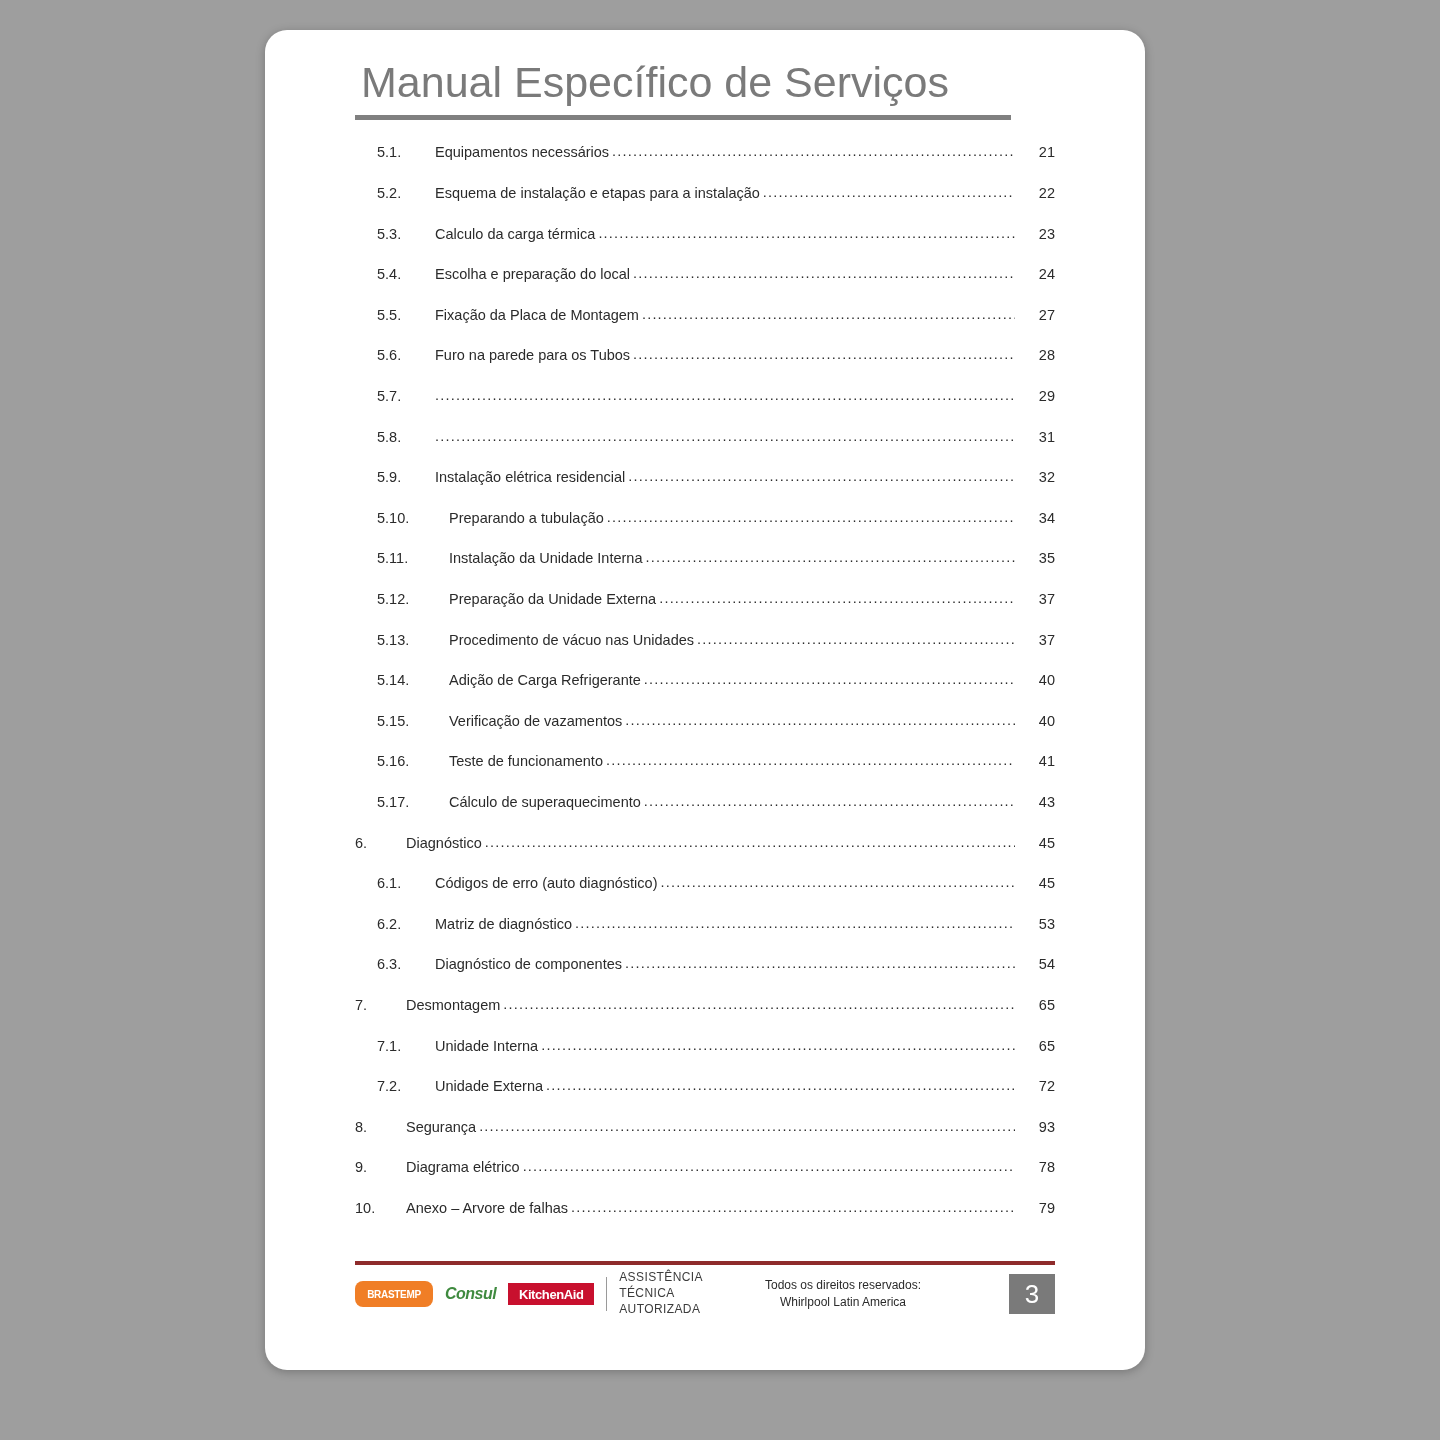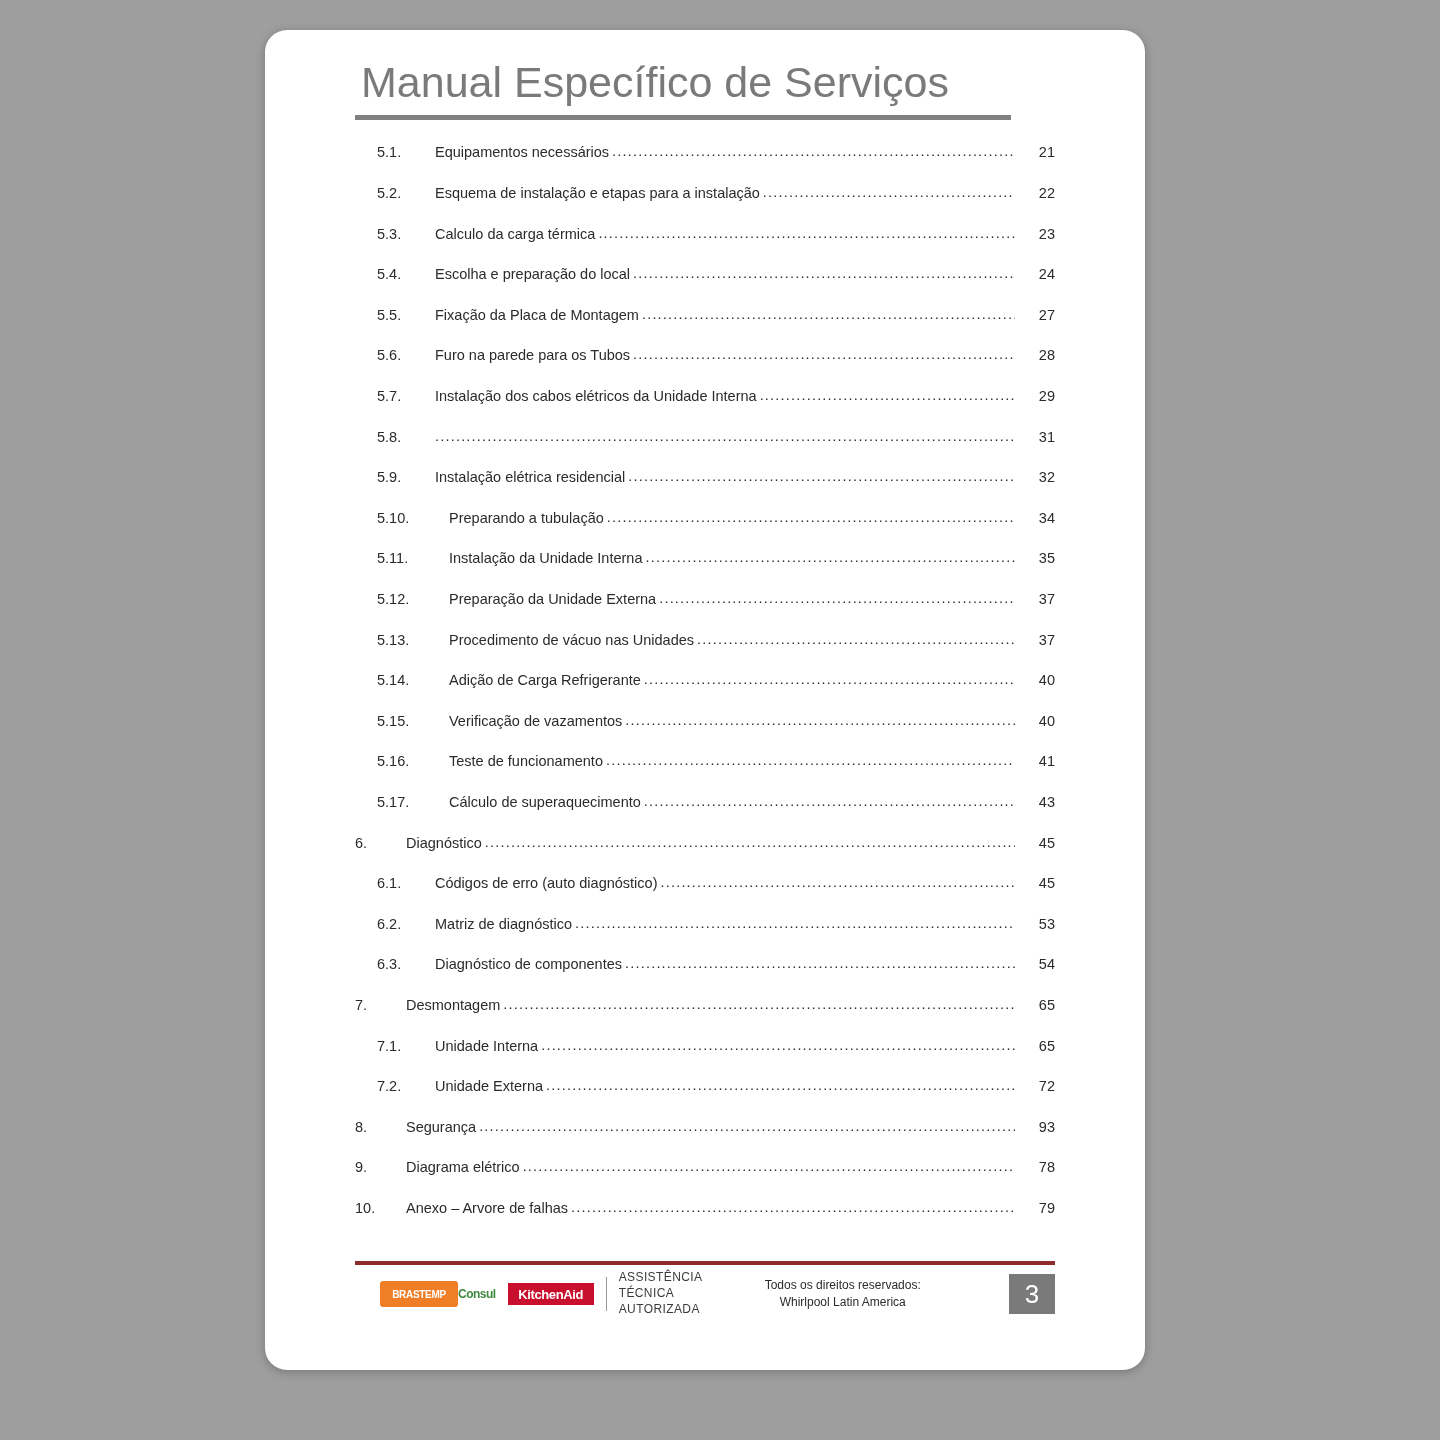--- a/index.html
+++ b/index.html
@@ -105,36 +105,36 @@
   }
   .footer-content {
     display: flex;
     align-items: center;
     height: 44px;
   }
   .brand-brastemp {
     width: 78px;
     height: 26px;
     background: #f07e26;
-    border-radius: 3px;
+    border-radius: 8px;
     color: #ffffff;
     font-size: 10px;
     font-weight: bold;
     display: flex;
     align-items: center;
     justify-content: center;
     letter-spacing: -0.3px;
-    margin-left: 25px;
   }
   .brand-consul {
-    margin-left: 0;
+    margin-left: 12px;
     color: #3f8a3f;
-    font-size: 12px;
+    font-size: 16px;
     font-weight: bold;
     letter-spacing: -0.5px;
+    font-style: italic;
   }
   .brand-kitchenaid {
     margin-left: 12px;
     width: 86px;
     height: 22px;
     background: #c8102e;
     color: #ffffff;
     font-size: 13px;
     font-weight: bold;
     display: flex;
@@ -215,21 +215,20 @@
           <span class="pg">27</span>
         </div>
         <div class="toc-row lvl2">
           <span class="num">5.6.</span>
           <span class="lbl">Furo na parede para os Tubos</span>
           <span class="dots">.......................................................................................................................</span>
           <span class="pg">28</span>
         </div>
         <div class="toc-row lvl2">
           <span class="num">5.7.</span>
-          <span class="lbl">Instalação dos cabos elétricos da Unidade Interna</span>
           <span class="dots">.......................................................................................................................</span>
           <span class="pg">29</span>
         </div>
         <div class="toc-row lvl2">
           <span class="num">5.8.</span>
           <span class="dots">.......................................................................................................................</span>
           <span class="pg">31</span>
         </div>
         <div class="toc-row lvl2">
           <span class="num">5.9.</span>

